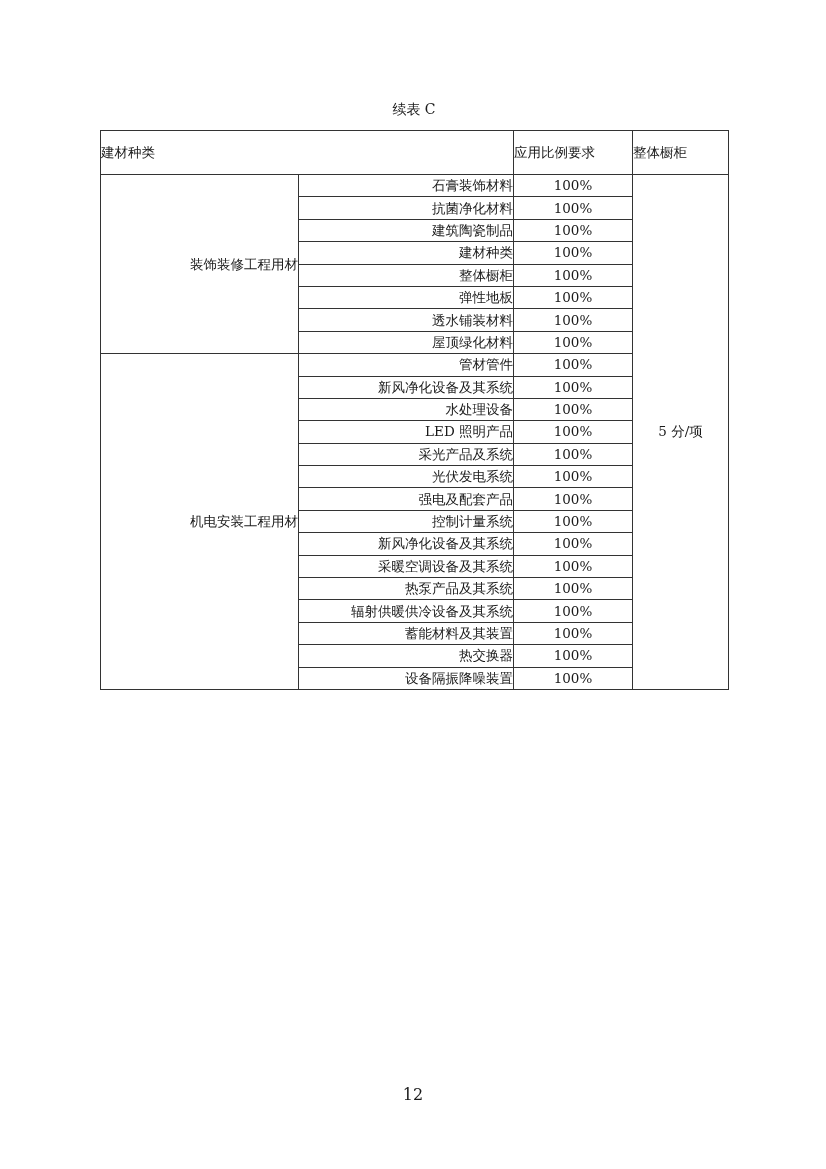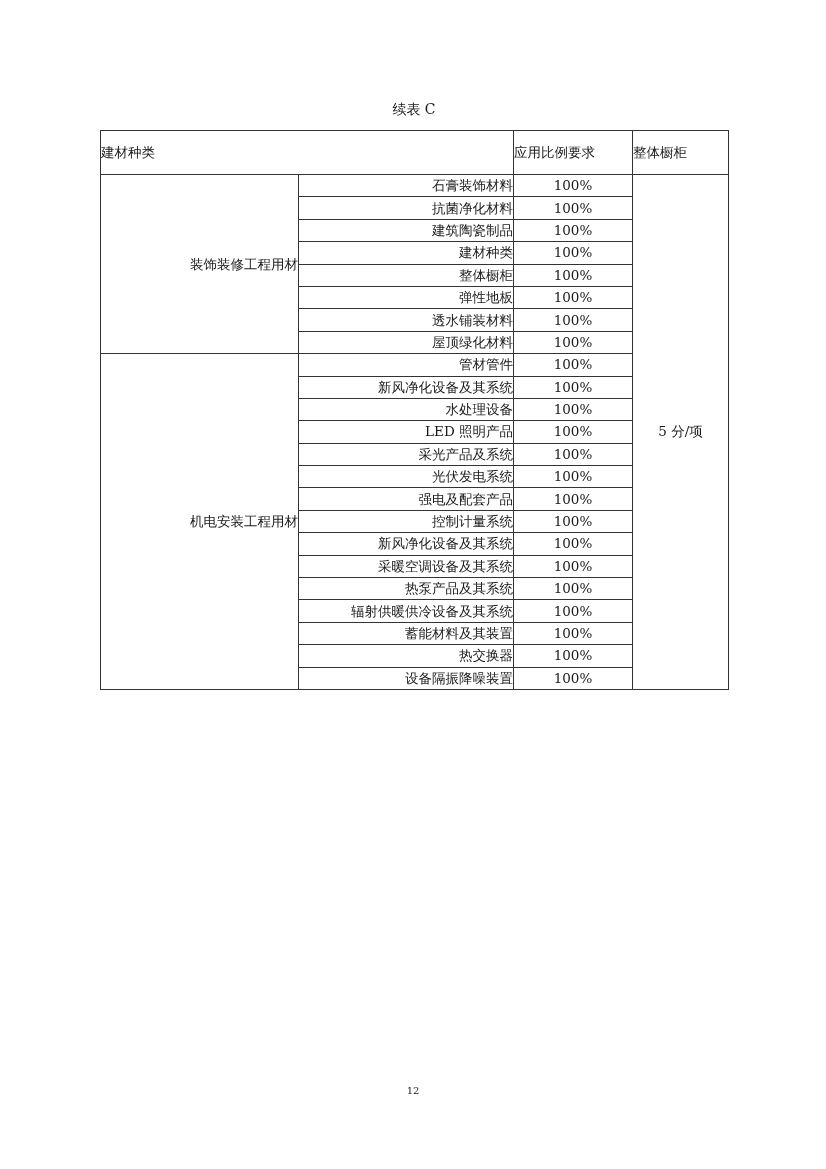--- a/index.html
+++ b/index.html
@@ -6,21 +6,21 @@
   body { width: 826px; height: 1169px; position: relative; font-family: "DejaVu Serif", "Liberation Serif", serif; color: #1a1a1a; }
   .caption { position: absolute; top: 101px; left: 1px; width: 826px; text-align: center; font-size: 14px; }
   table.main { position: absolute; top: 130px; left: 100px; width: 628px; border-collapse: collapse; table-layout: fixed; font-size: 13.5px; }
   table.main td, table.main th { border: 1px solid #333; padding: 0; font-weight: normal; }
   table.main th { height: 43px; text-align: left; }
   table.main td { height: 21.4px; line-height: 21px; }
   td.group { text-align: right; vertical-align: middle; }
   td.item { text-align: right; padding-left: 8px !important; white-space: nowrap; }
   td.ratio { text-align: center; }
   td.score { text-align: center; vertical-align: middle; }
-  .page-num { position: absolute; top: 1085px; left: 0; width: 826px; text-align: center; font-size: 10px; }
+  .page-num { position: absolute; top: 1085px; left: 0; width: 826px; text-align: center; font-size: 16px; }
 </style>
 </head>
 <body>
 
 <div class="caption">续表 C</div>
 
 <table class="main">
   <colgroup>
     <col style="width:198px">
     <col style="width:215px">

